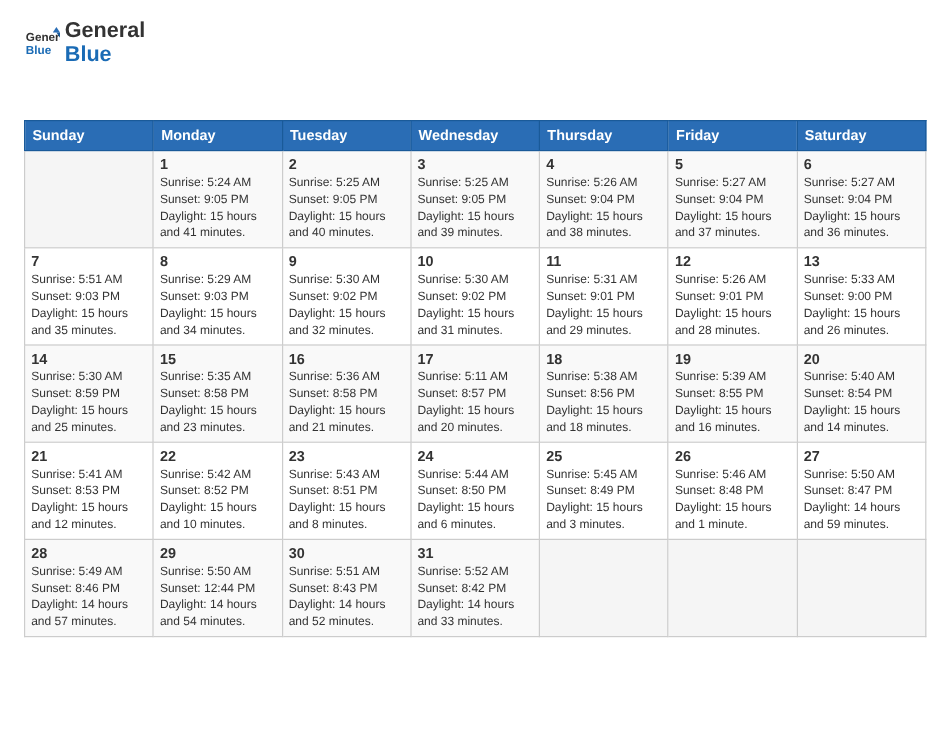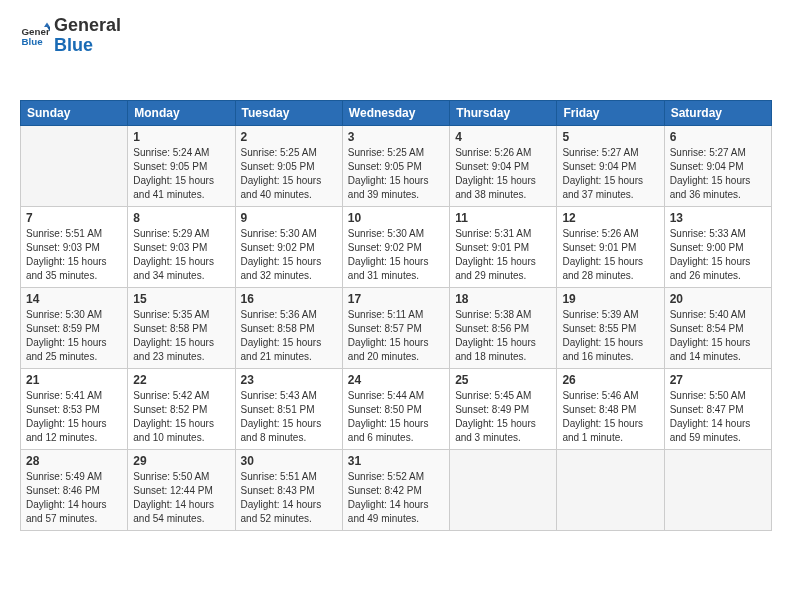--- a/index.html
+++ b/index.html
@@ -248,21 +248,21 @@
           <td>
             <span class="day-number">29</span>
             <div class="cell-content"><span>Sunrise: 5:50 AM</span><br><span>Sunset: 12:44 PM</span><br><span>Daylight: 14 hours</span><br><span>and 54 minutes.</span></div>
           </td>
           <td>
             <span class="day-number">30</span>
             <div class="cell-content"><span>Sunrise: 5:51 AM</span><br><span>Sunset: 8:43 PM</span><br><span>Daylight: 14 hours</span><br><span>and 52 minutes.</span></div>
           </td>
           <td>
             <span class="day-number">31</span>
-            <div class="cell-content"><span>Sunrise: 5:52 AM</span><br><span>Sunset: 8:42 PM</span><br><span>Daylight: 14 hours</span><br><span>and 49 minutes.</span></div>
+            <div class="cell-content"><span>Sunrise: 5:52 AM</span><br><span>Sunset: 8:42 PM</span><br><span>Daylight: 14 hours</span><br><span>and 33 minutes.</span></div>
           </td>
           <td class="empty-cell"></td>
           <td class="empty-cell"></td>
           <td class="empty-cell"></td>
         </tr>
       </tbody>
   </table>
 </div>
 
 </body></html>

